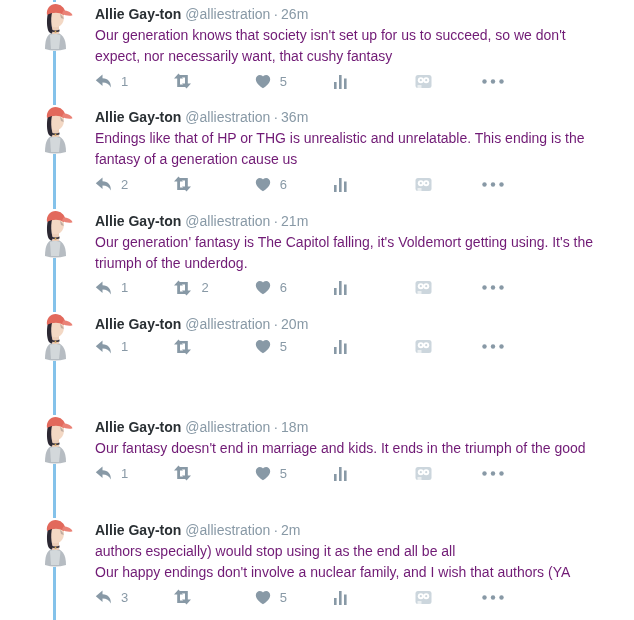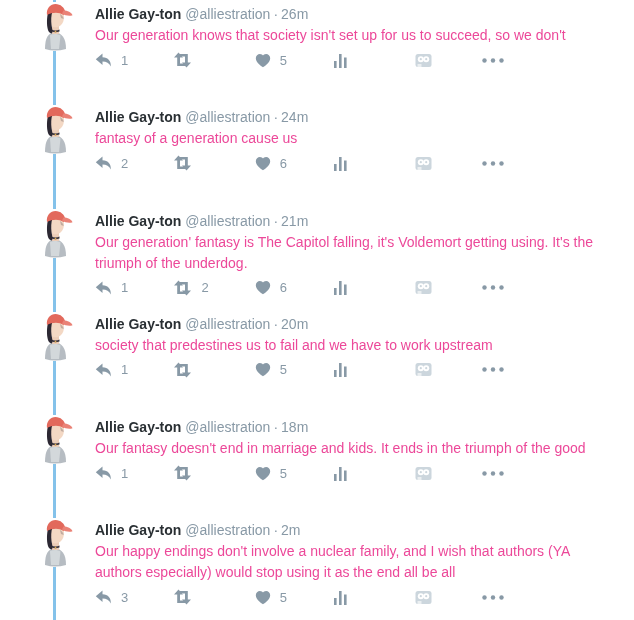--- a/index.html
+++ b/index.html
@@ -20,21 +20,21 @@
   .avatar {
     position: absolute; left: 35px; top: 2px; width: 39px; height: 49px;
     background: #ffffff; padding: 0; border: none; cursor: pointer;
   }
   .avatar svg { display: block; width: 39px; height: 49px; }
   .tweet-header { font-size: 14px; line-height: 17px; white-space: nowrap; }
   .name { font-weight: 700; color: #292f33; cursor: pointer; }
   .handle { color: #8899a6; margin-left: 4px; cursor: pointer; }
   .sep { color: #8899a6; margin: 0 3px; }
   .time { color: #8899a6; cursor: pointer; }
-  .tweet-text { margin-top: 2px; font-size: 14px; line-height: 21px; color: #ec4899; }
+  .tweet-text { margin-top: 2px; font-size: 14px; line-height: 21px; color: #701a75; }
   .tweet-text .line { display: block; white-space: nowrap; }
   .actions { display: flex; align-items: center; margin-top: 5px; height: 18px; }
   .action {
     display: flex; align-items: center; gap: 9px;
     background: none; border: none; padding: 0; margin: 0;
     color: #8899a6; font-family: "Liberation Sans", "DejaVu Sans", sans-serif;
     font-size: 13px; cursor: pointer;
   }
   .action svg { display: block; }
   .a-reply { width: 80px; }
@@ -70,20 +70,21 @@
 
         <path d="M28.5 8.5 C32.5 8.5 36.5 10.5 37.5 13.2 C34.5 14.5 30 13.5 27 11.5 Z" fill="#ea8276"></path>
       </svg>
     </button>
     <div class="content">
       <header class="tweet-header">
         <span class="name">Allie Gay-ton</span><span class="handle">@alliestration</span><span class="sep">·</span><span class="time">26m</span>
       </header>
       <div class="tweet-text">
         <span class="line">Our generation knows that society isn't set up for us to succeed, so we don't</span>
+        <span class="line">expect, nor necessarily want, that cushy fantasy</span>
       </div>
       <div class="actions">
         <button class="action a-reply">
           <svg width="17" height="14" viewBox="0 0 17 14">
             <path d="M7.5 0.5 L0.8 6.2 L7.5 11.9 V8.6 C11.5 8.6 14.2 10.2 15.8 13.6 C16.2 7.8 13.2 4.6 7.5 4.2 Z" fill="#8899a6"></path>
           </svg>
           <span class="count">1</span>
         </button>
         <button class="action a-retweet">
           <svg width="19" height="16" viewBox="0 0 19 16">
@@ -142,23 +143,24 @@
         <path d="M14 9 C12 12 11.5 20 12.5 26 C13 29 14.5 31.5 17 31.5 C18 29.5 17 26 16.5 23 C16 19 16 13 17.5 9.5 Z" fill="#2c2833"></path>
         <path d="M25 12 C27 13 28.5 15 28.7 17 L26 16 Z" fill="#2c2833" opacity="0.25"></path>
 
         <path d="M12 13 C11 6.5 15.5 2 20.5 2 C25.5 2 29.5 5.5 30.5 10.5 L28.5 13 C23.5 9.5 17 10.5 12 13 Z" fill="#e2695c"></path>
 
         <path d="M28.5 8.5 C32.5 8.5 36.5 10.5 37.5 13.2 C34.5 14.5 30 13.5 27 11.5 Z" fill="#ea8276"></path>
       </svg>
     </button>
     <div class="content">
       <header class="tweet-header">
-        <span class="name">Allie Gay-ton</span><span class="handle">@alliestration</span><span class="sep">·</span><span class="time">24m</span>
+        <span class="name">Allie Gay-ton</span><span class="handle">@alliestration</span><span class="sep">·</span><span class="time">36m</span>
       </header>
       <div class="tweet-text">
+        <span class="line">Endings like that of HP or THG is unrealistic and unrelatable. This ending is the</span>
         <span class="line">fantasy of a generation cause us</span>
       </div>
       <div class="actions">
         <button class="action a-reply">
           <svg width="17" height="14" viewBox="0 0 17 14">
             <path d="M7.5 0.5 L0.8 6.2 L7.5 11.9 V8.6 C11.5 8.6 14.2 10.2 15.8 13.6 C16.2 7.8 13.2 4.6 7.5 4.2 Z" fill="#8899a6"></path>
           </svg>
           <span class="count">2</span>
         </button>
         <button class="action a-retweet">
@@ -298,21 +300,20 @@
         <path d="M12 13 C11 6.5 15.5 2 20.5 2 C25.5 2 29.5 5.5 30.5 10.5 L28.5 13 C23.5 9.5 17 10.5 12 13 Z" fill="#e2695c"></path>
 
         <path d="M28.5 8.5 C32.5 8.5 36.5 10.5 37.5 13.2 C34.5 14.5 30 13.5 27 11.5 Z" fill="#ea8276"></path>
       </svg>
     </button>
     <div class="content">
       <header class="tweet-header">
         <span class="name">Allie Gay-ton</span><span class="handle">@alliestration</span><span class="sep">·</span><span class="time">20m</span>
       </header>
       <div class="tweet-text">
-        <span class="line">society that predestines us to fail and we have to work upstream</span>
       </div>
       <div class="actions">
         <button class="action a-reply">
           <svg width="17" height="14" viewBox="0 0 17 14">
             <path d="M7.5 0.5 L0.8 6.2 L7.5 11.9 V8.6 C11.5 8.6 14.2 10.2 15.8 13.6 C16.2 7.8 13.2 4.6 7.5 4.2 Z" fill="#8899a6"></path>
           </svg>
           <span class="count">1</span>
         </button>
         <button class="action a-retweet">
           <svg width="19" height="16" viewBox="0 0 19 16">
@@ -450,22 +451,22 @@
         <path d="M12 13 C11 6.5 15.5 2 20.5 2 C25.5 2 29.5 5.5 30.5 10.5 L28.5 13 C23.5 9.5 17 10.5 12 13 Z" fill="#e2695c"></path>
 
         <path d="M28.5 8.5 C32.5 8.5 36.5 10.5 37.5 13.2 C34.5 14.5 30 13.5 27 11.5 Z" fill="#ea8276"></path>
       </svg>
     </button>
     <div class="content">
       <header class="tweet-header">
         <span class="name">Allie Gay-ton</span><span class="handle">@alliestration</span><span class="sep">·</span><span class="time">2m</span>
       </header>
       <div class="tweet-text">
+        <span class="line">authors especially) would stop using it as the end all be all</span>
         <span class="line">Our happy endings don't involve a nuclear family, and I wish that authors (YA</span>
-        <span class="line">authors especially) would stop using it as the end all be all</span>
       </div>
       <div class="actions">
         <button class="action a-reply">
           <svg width="17" height="14" viewBox="0 0 17 14">
             <path d="M7.5 0.5 L0.8 6.2 L7.5 11.9 V8.6 C11.5 8.6 14.2 10.2 15.8 13.6 C16.2 7.8 13.2 4.6 7.5 4.2 Z" fill="#8899a6"></path>
           </svg>
           <span class="count">3</span>
         </button>
         <button class="action a-retweet">
           <svg width="19" height="16" viewBox="0 0 19 16">

